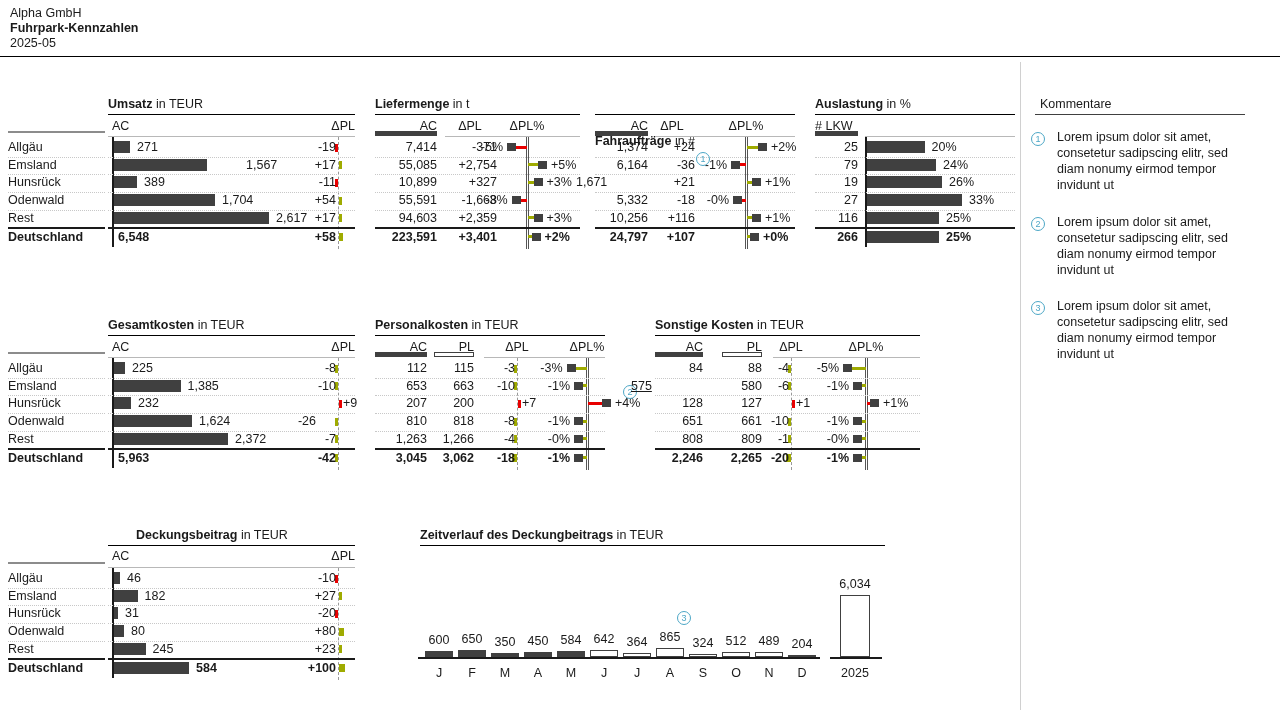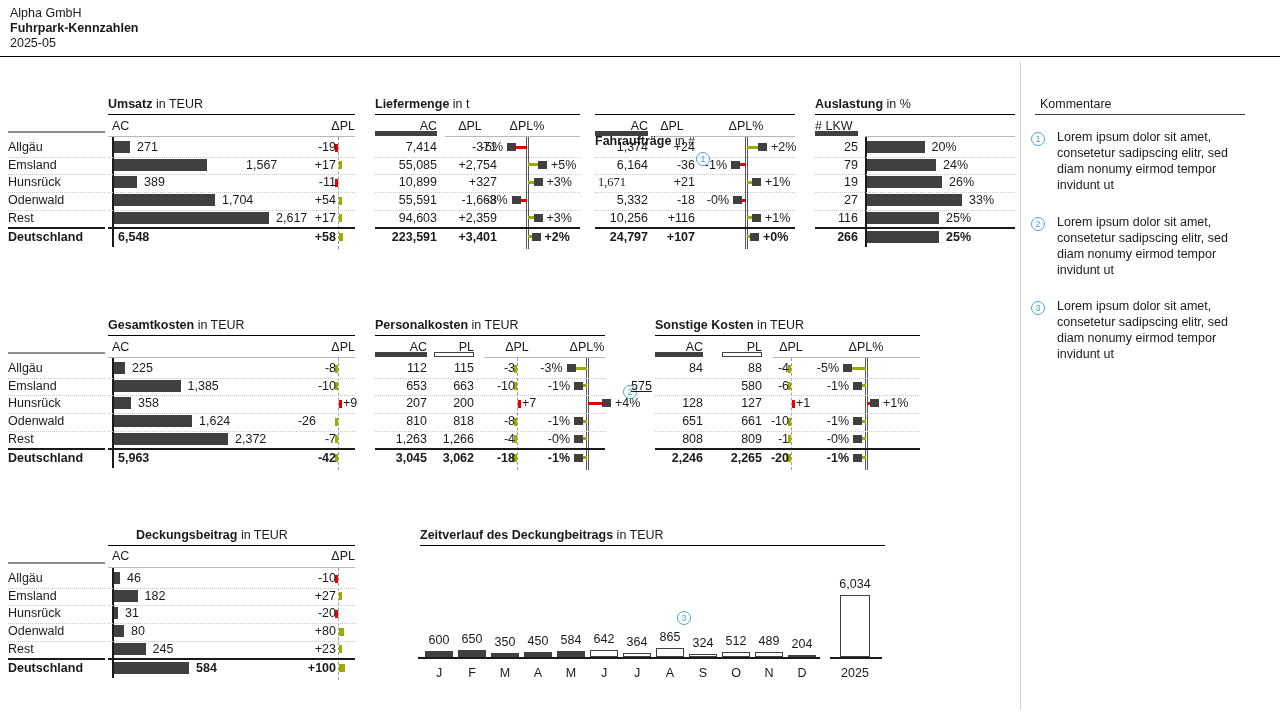--- a/index.html
+++ b/index.html
@@ -138,21 +138,21 @@
       <div class="abs" style="left: 595px; top: 114px; width: 200px; border-top: 1px solid rgb(0, 0, 0);"></div>
       <div class="abs" style="left: 588px; top: 119px; width: 60px; text-align: right;">AC</div>
       <div class="abs" style="left: 595px; top: 131px; width: 53px; height: 5px; background: rgb(64, 64, 64);"></div>
       <div class="abs" style="left: 642px; top: 119px; width: 60px; text-align: center;">ΔPL</div>
       <div class="abs" style="left: 711px; top: 119px; width: 70px; text-align: center;">ΔPL%</div>
       <div class="abs" style="left: 655px; top: 136px; width: 140px; border-top: 1.5px solid rgb(184, 184, 184);"></div>
       <div class="abs" style="left: 576px; top: 140px; width: 72px; text-align: right;">1,374</div>
       <div class="abs" style="left: 631px; top: 140px; width: 64px; text-align: right;">+24</div>
       <div class="abs" style="left: 576px; top: 157.5px; width: 72px; text-align: right;">6,164</div>
       <div class="abs" style="left: 631px; top: 157.5px; width: 64px; text-align: right;">-36</div>
-      <div class="abs" style="left: 576px; top: 175px; width: 72px; text-align: center; font-family: Liberation Serif, serif;">1,671</div>
+      <div class="abs" style="left: 576px; top: 175px; width: 72px; text-align: left;">1,671</div>
       <div class="abs" style="left: 631px; top: 175px; width: 64px; text-align: right;">+21</div>
       <div class="abs" style="left: 576px; top: 193px; width: 72px; text-align: right;">5,332</div>
       <div class="abs" style="left: 631px; top: 193px; width: 64px; text-align: right;">-18</div>
       <div class="abs" style="left: 576px; top: 210.5px; width: 72px; text-align: right;">10,256</div>
       <div class="abs" style="left: 631px; top: 210.5px; width: 64px; text-align: right;">+116</div>
       <div class="abs b" style="left: 576px; top: 229.5px; width: 72px; text-align: right;">24,797</div>
       <div class="abs b" style="left: 631px; top: 229.5px; width: 64px; text-align: right;">+107</div>
       <div class="abs" style="left: 745px; top: 137px; width: 1px; height: 112px; background: rgb(255, 255, 255); border-left: 1px solid rgb(85, 85, 85); border-right: 1px solid rgb(85, 85, 85);"></div>
       <div class="abs" style="left: 747px; top: 145.5px; width: 12px; height: 3px; background: rgb(159, 171, 0);"></div>
       <div class="abs" style="left: 758px; top: 143px; width: 9px; height: 8px; background: rgb(64, 64, 64);"></div>
@@ -211,21 +211,21 @@
       <div class="abs" style="left: 108px; top: 335px; width: 247px; border-top: 1px solid rgb(0, 0, 0);"></div>
       <div class="abs" style="left: 112px; top: 340px; width: 60px; text-align: left;">AC</div>
       <div class="abs" style="left: 295px; top: 340px; width: 60px; text-align: right;">ΔPL</div>
       <div class="abs" style="left: 108px; top: 357px; width: 247px; border-top: 1.5px solid rgb(184, 184, 184);"></div>
       <div class="abs" style="left: 112px; top: 358px; width: 2px; height: 110px; background: rgb(26, 26, 26);"></div>
       <div class="abs" style="left: 114px; top: 362px; width: 11px; height: 12px; background: rgb(64, 64, 64);"></div>
       <div class="abs" style="left: 132px; top: 361px; width: 70px; text-align: left;">225</div>
       <div class="abs" style="left: 114px; top: 379.5px; width: 66.5px; height: 12px; background: rgb(64, 64, 64);"></div>
       <div class="abs" style="left: 187.5px; top: 378.5px; width: 70px; text-align: left;">1,385</div>
       <div class="abs" style="left: 114px; top: 397px; width: 17px; height: 12px; background: rgb(64, 64, 64);"></div>
-      <div class="abs" style="left: 138px; top: 396px; width: 70px; text-align: left;">358</div>
+      <div class="abs" style="left: 138px; top: 396px; width: 70px; text-align: left;">232</div>
       <div class="abs" style="left: 114px; top: 415px; width: 78px; height: 12px; background: rgb(64, 64, 64);"></div>
       <div class="abs" style="left: 199px; top: 414px; width: 70px; text-align: left;">1,624</div>
       <div class="abs" style="left: 114px; top: 432.5px; width: 114px; height: 12px; background: rgb(64, 64, 64);"></div>
       <div class="abs" style="left: 235px; top: 431.5px; width: 70px; text-align: left;">2,372</div>
       <div class="abs b" style="left: 118px; top: 450.5px; width: 70px; text-align: left;">5,963</div>
       <div class="abs" style="left: 338px; top: 358px; width: 0px; height: 112px; border-left: 1px dashed rgb(153, 153, 153);"></div>
       <div class="abs" style="left: 335px; top: 364.5px; width: 3px; height: 8px; background: rgb(159, 171, 0);"></div>
       <div class="abs" style="left: 278px; top: 361px; width: 58px; text-align: right;">-8</div>
       <div class="abs" style="left: 335px; top: 382px; width: 3px; height: 8px; background: rgb(159, 171, 0);"></div>
       <div class="abs" style="left: 278px; top: 378.5px; width: 58px; text-align: right;">-10</div>

